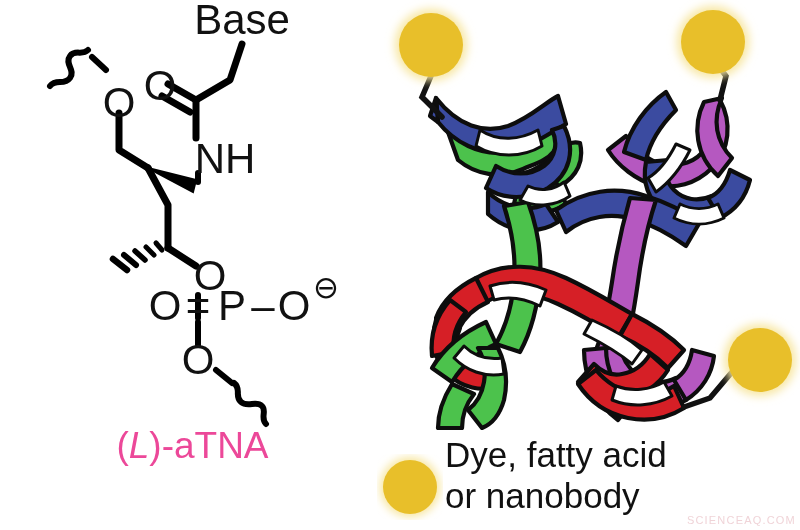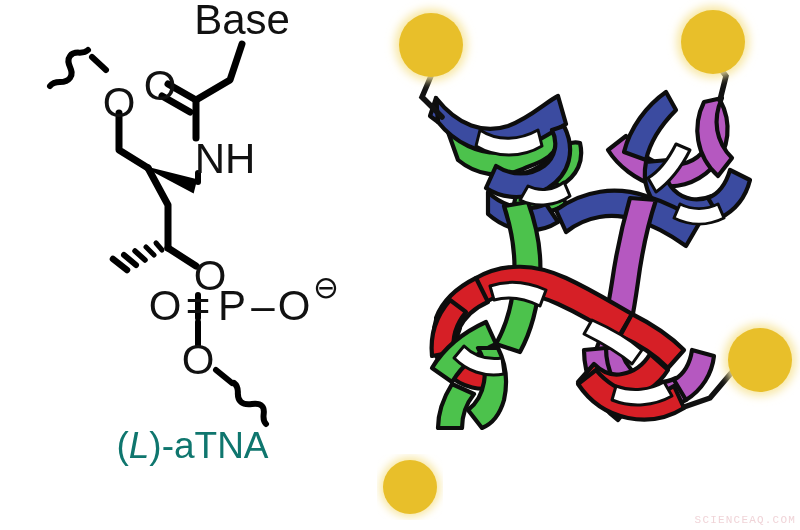--- a/index.html
+++ b/index.html
@@ -12,21 +12,21 @@
   }
   #figure{position:absolute;left:0;top:0;width:800px;height:530px;}
   .panel{position:absolute;margin-left:20px;}
 
   
   #chem-panel{left:0;top:0;width:360px;height:530px;}
   #chem-svg{position:absolute;left:0;top:0;}
   #chem-label{
     position:absolute;left:0;top:425px;width:345px;
     text-align:center;
-    font-size:37px;color:#0f766e;
+    font-size:37px;color:#ec4899;
     letter-spacing:0px;
     white-space:nowrap;
   }
   #chem-label .ital{font-style:italic;}
 
   
   #dna-panel{left:360px;top:0;width:440px;height:430px;}
   #dna-svg{position:absolute;left:0;top:0;}
 
   
@@ -39,21 +39,21 @@
     flex:0 0 auto;padding-top:10px;
   }
   #legend-text{
     font-size:35px;line-height:1.18;color:#111111;padding-top:2px;
     white-space:pre-line;
   }
   #watermark{
     position:absolute;right:4px;bottom:4px;
     font-size:11px;letter-spacing:1.2px;
     color:#f0d4d8;
-    font-family:Liberation Mono, monospace;
+    font-family:Liberation Sans, sans-serif;
     user-select:none;
   }
 </style>
 </head>
 <body>
 
 <div id="figure">
 
   <div class="panel" id="chem-panel">
 
@@ -257,17 +257,19 @@
       <svg width="66" height="66" viewBox="0 0 66 66">
         <defs>
           <filter id="legglow" x="-60%" y="-60%" width="220%" height="220%">
             <feGaussianBlur stdDeviation="4"></feGaussianBlur>
           </filter>
         </defs>
         <circle cx="33" cy="33" r="30" fill="#f7e6a0" filter="url(#legglow)"></circle>
         <circle cx="33" cy="33" r="27" fill="#e8bf2a"></circle>
       </svg>
     </div>
+    <div id="legend-text">Dye, fatty acid
+or nanobody</div>
   </div>
 
   <div id="watermark">SCIENCEAQ.COM</div>
 
 </div>
 
 </body></html>

